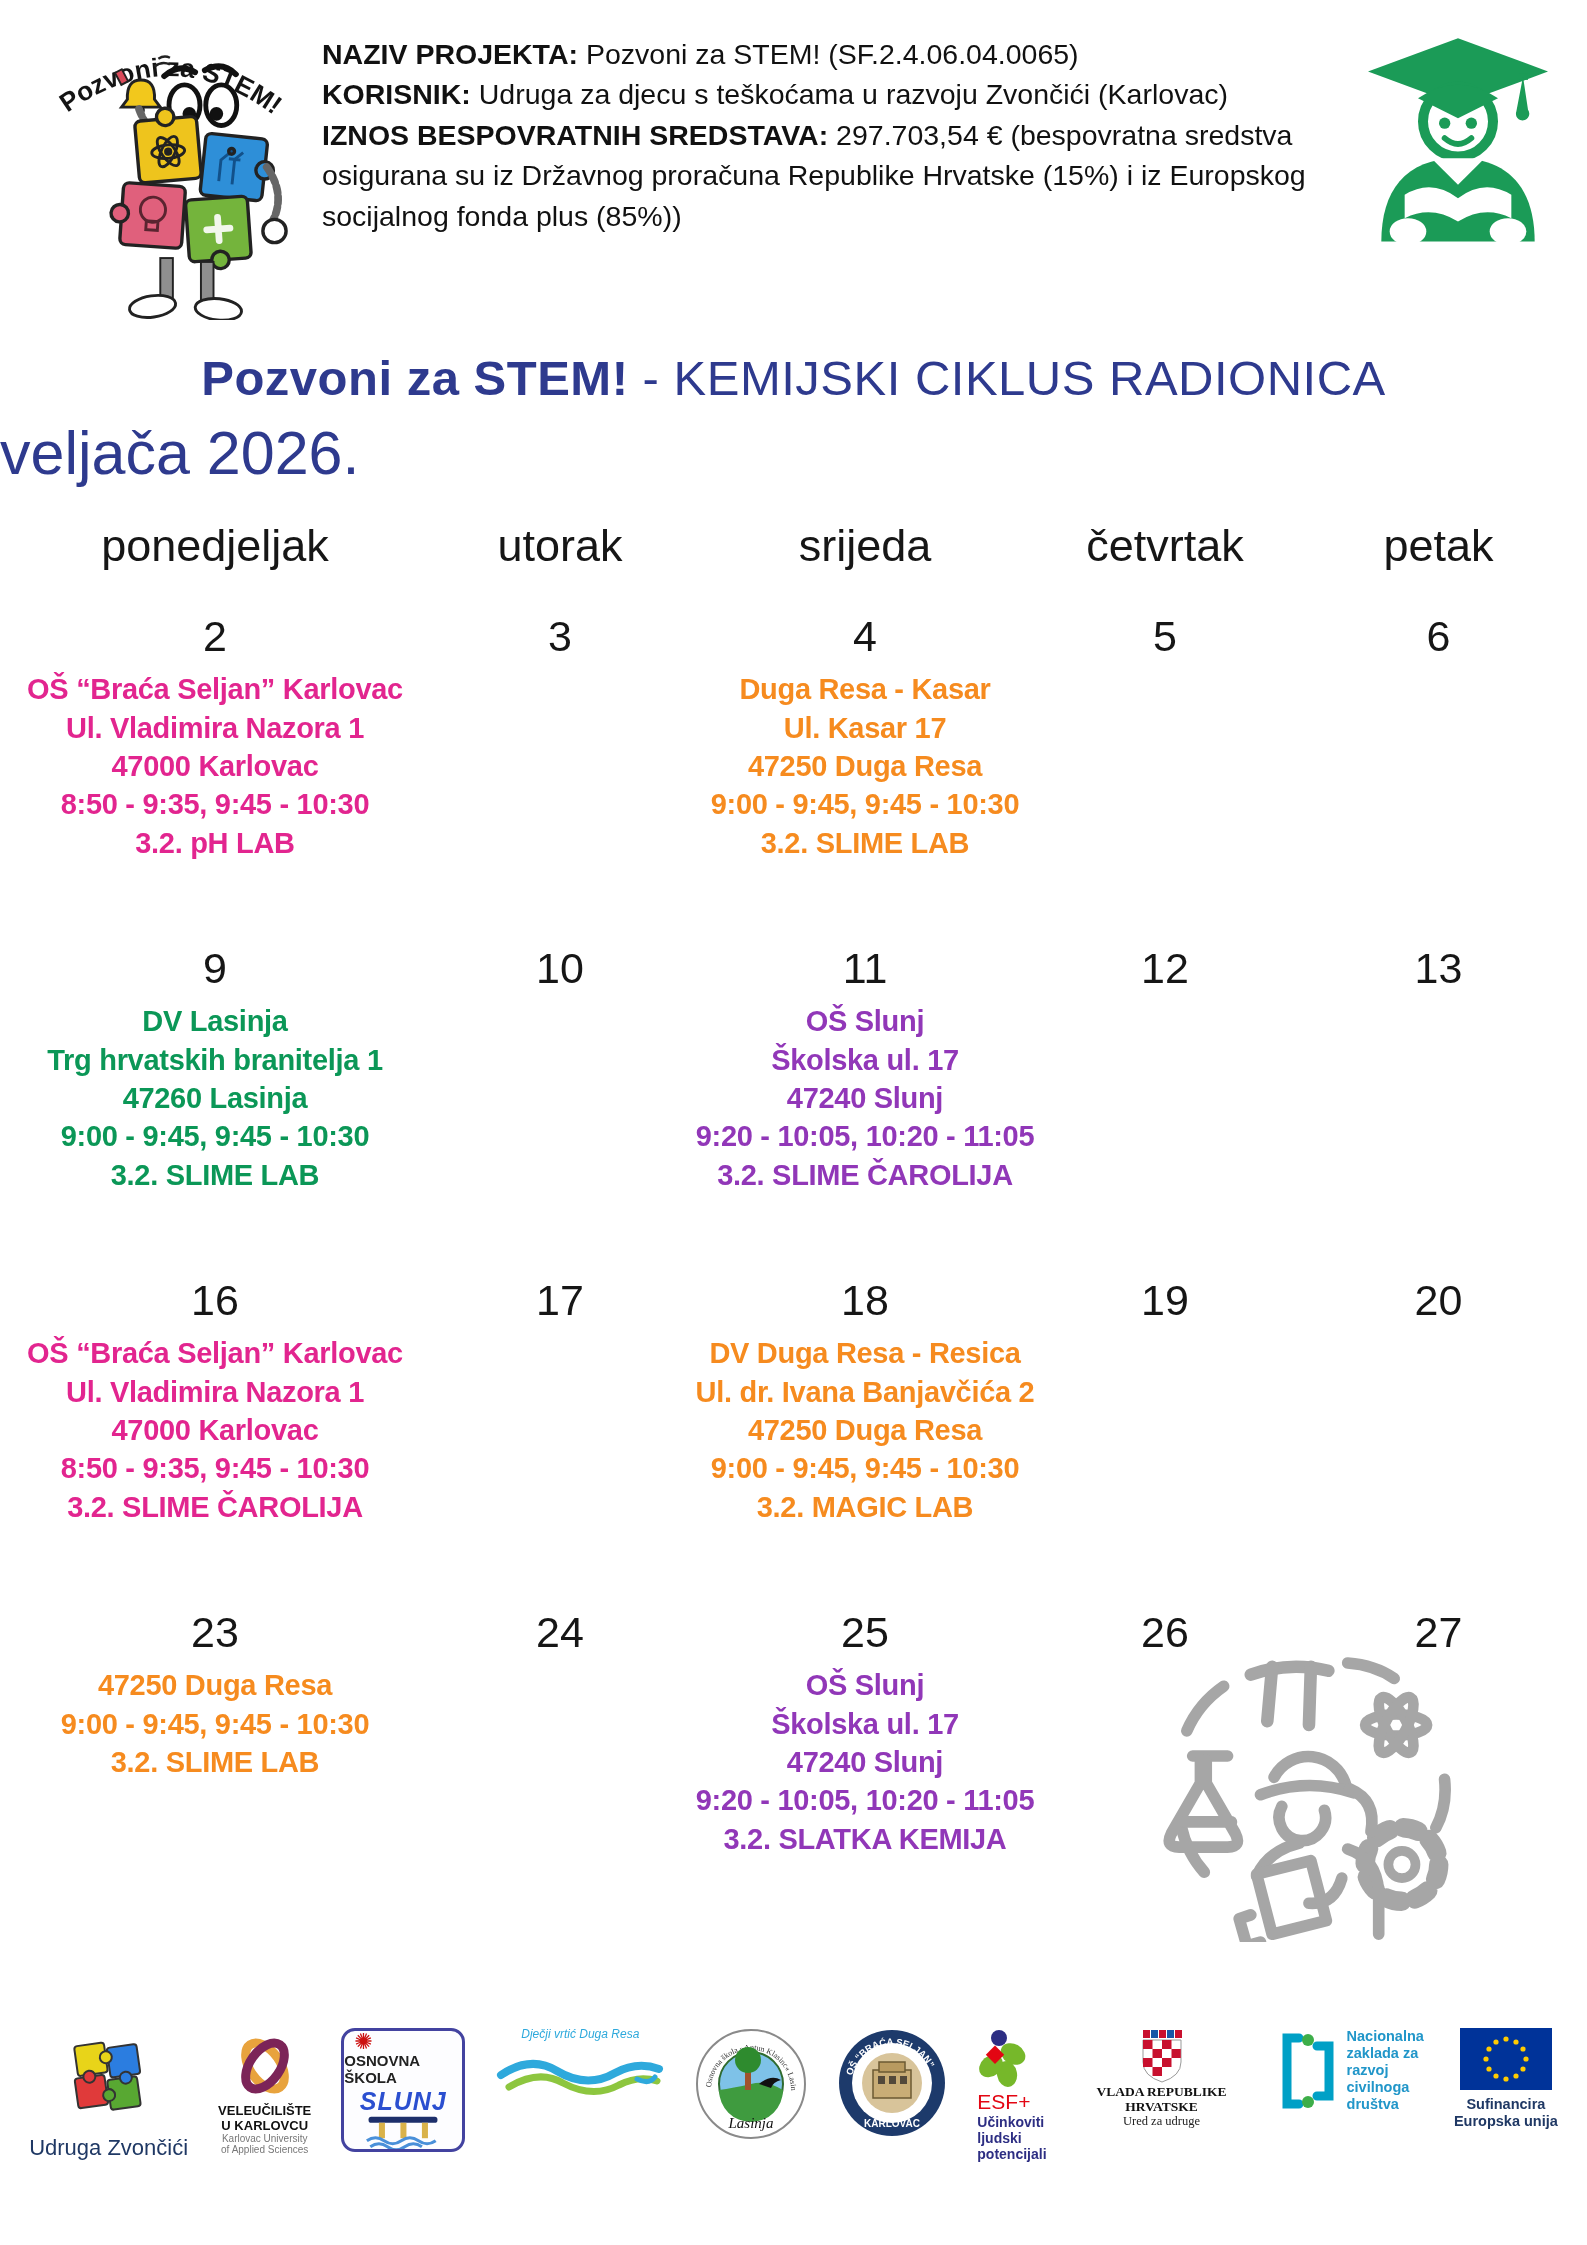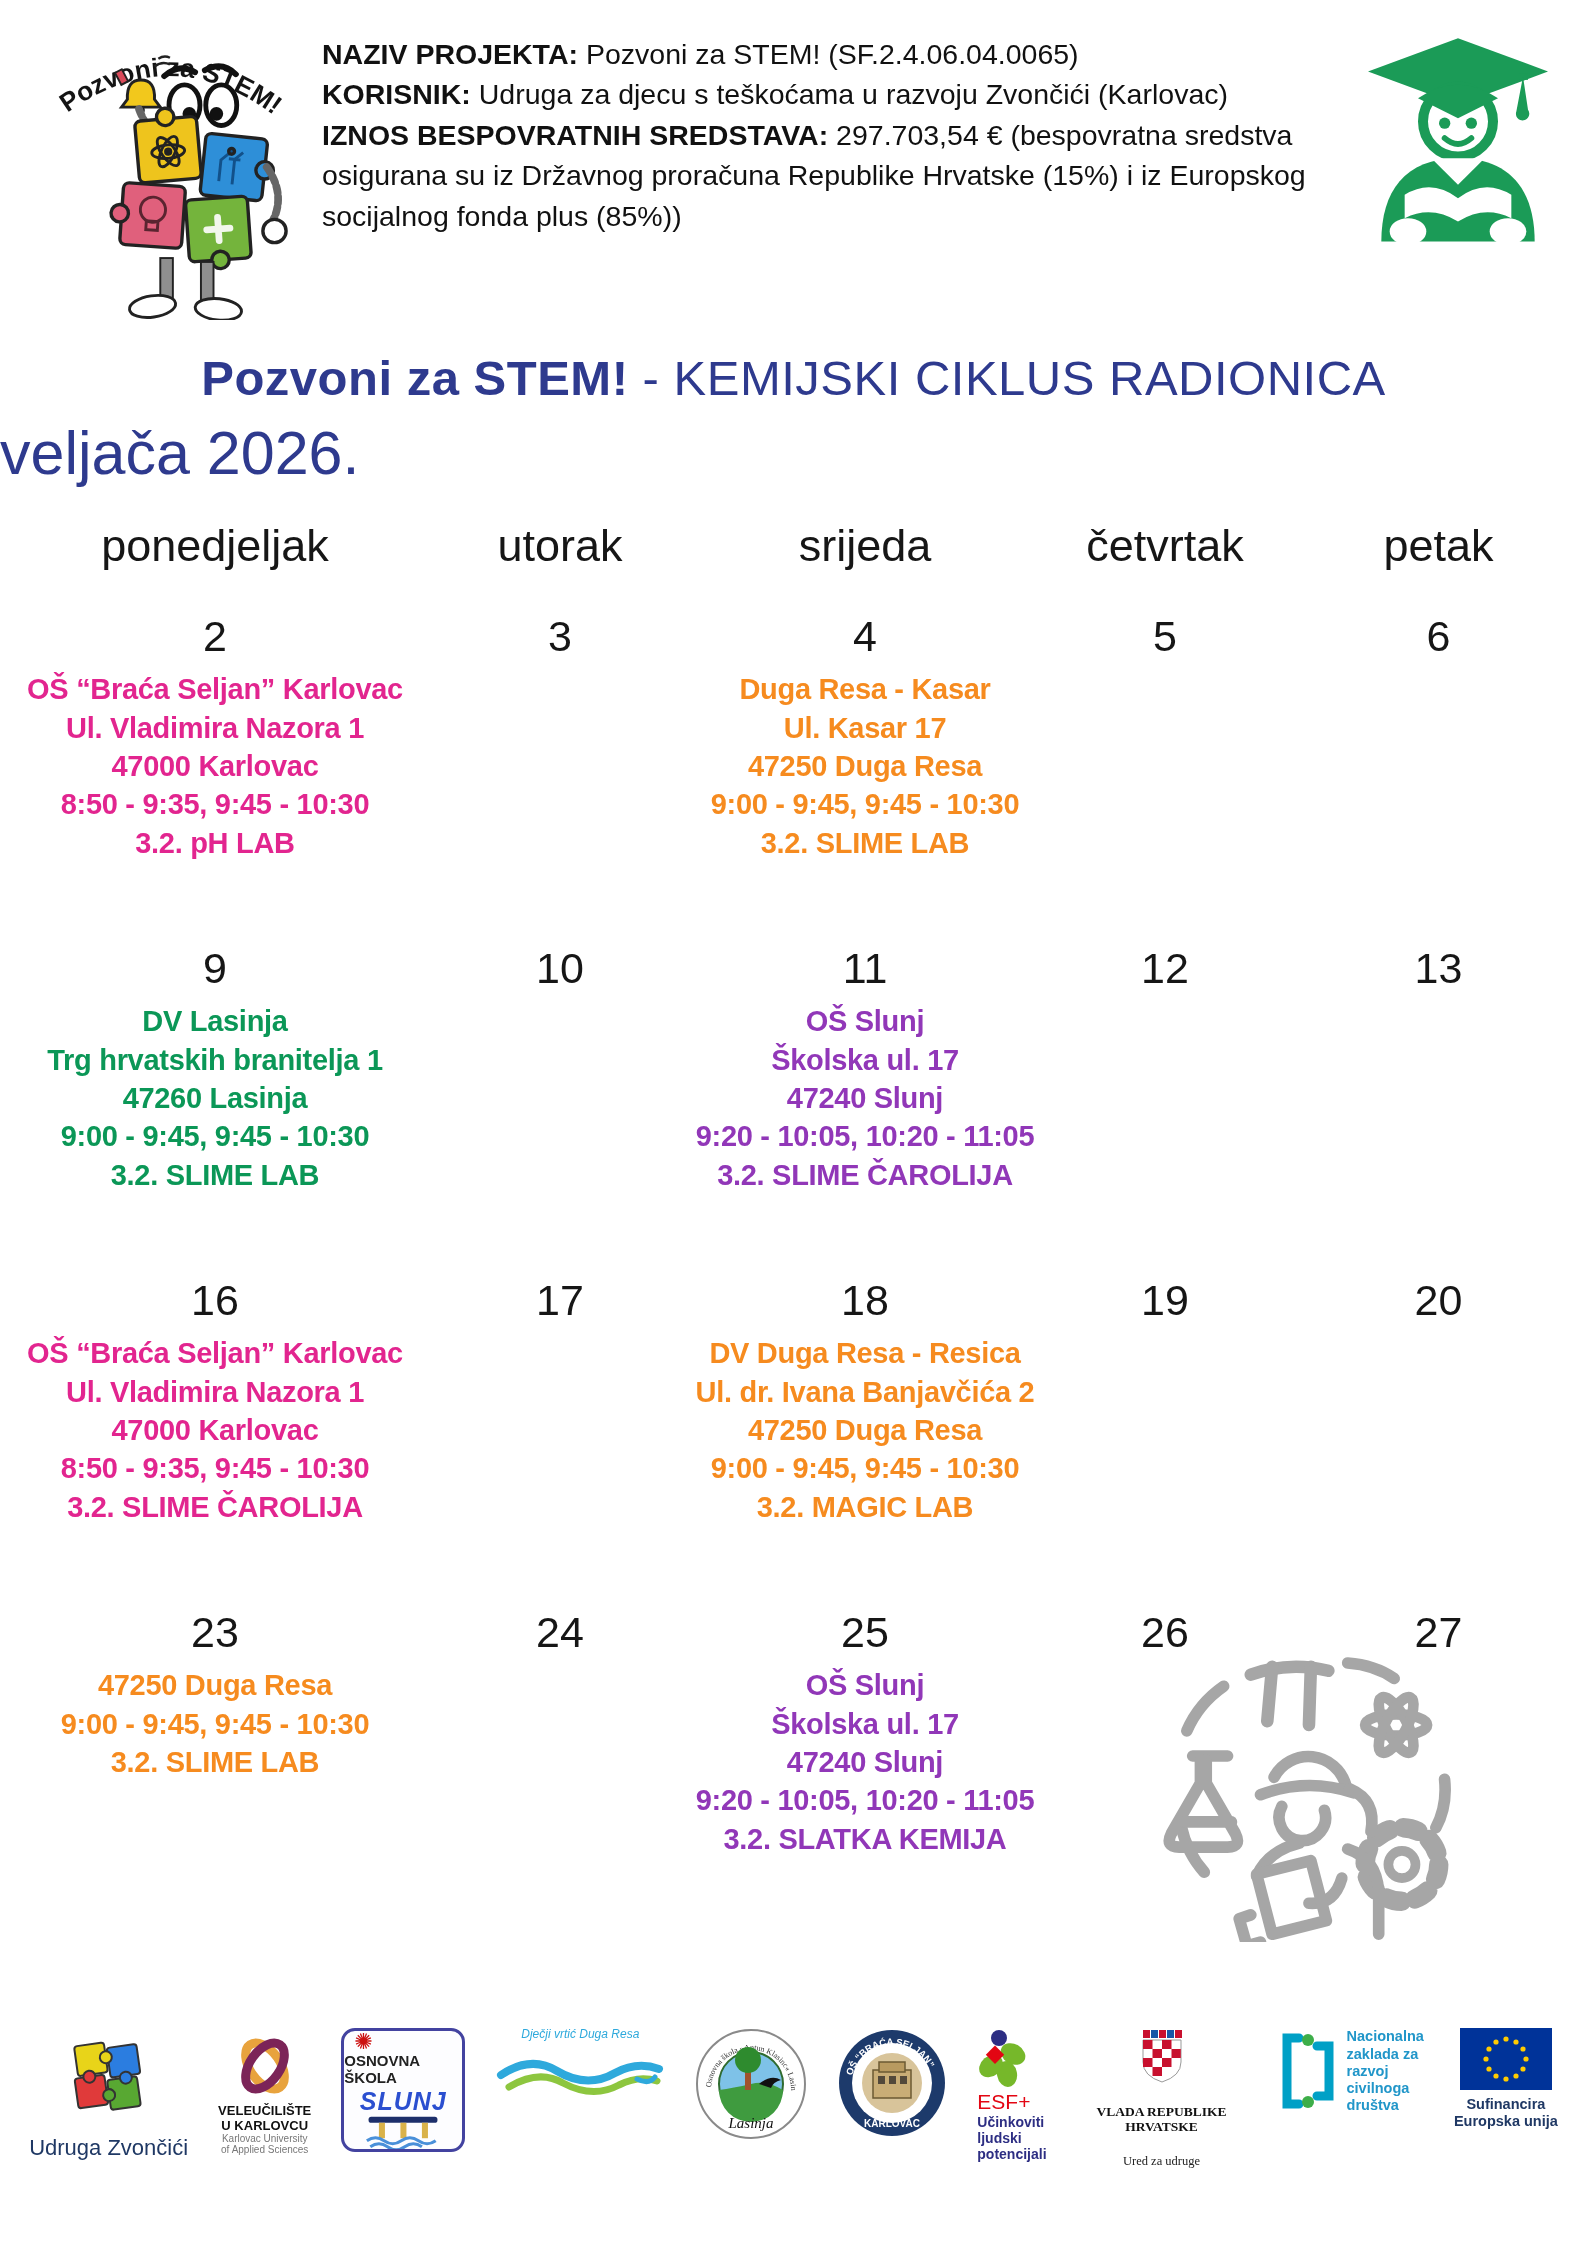--- a/index.html
+++ b/index.html
@@ -34,21 +34,21 @@
   .cap-gray{font-size:10px;color:#777;text-align:center;}
   .slunj-box{width:118px;height:118px;border:3px solid #4343a0;border-radius:14px;background:#fdfdff;
              display:flex;flex-direction:column;align-items:center;justify-content:center;}
   .slunj-small{font-size:15px;font-weight:700;color:#222;}
   .slunj-big{font-size:25px;font-weight:800;font-style:italic;color:#2b4fd0;letter-spacing:1px;}
   .esf-title{font-size:21px;font-weight:400;color:#76b82a;}
   .esf-title span{color:#e30613;}
   .esf-sub{font-size:14px;font-weight:700;color:#2d2e83;text-align:left;line-height:1.15;}
   .vlada-cap{font-family:"Liberation Serif",serif;font-size:13.5px;font-weight:700;color:#111;text-align:center;}
   .vlada-sub{font-family:"Liberation Serif",serif;font-size:12.5px;color:#222;text-align:center;}
-  .zaklada{display:flex;align-items:flex-end;gap:8px;}
+  .zaklada{display:flex;align-items:flex-start;gap:8px;}
   .zaklada-text{font-size:14.5px;font-weight:700;color:#2196c9;line-height:1.18;}
   .eu-flag{width:92px;height:62px;background:#003399;position:relative;}
   .eu-cap{font-size:14.5px;font-weight:700;color:#1f3864;text-align:center;margin-top:6px;line-height:1.2;}
   .dv-script{font-size:12px;font-style:italic;color:#2ea9dc;}
   
   .disclaimer{position:absolute;left:0;top:2178px;width:100%;text-align:center;
               font-weight:700;font-size:25px;color:#1f3864;line-height:1.35;}
 </style>
 </head>
 <body>
@@ -409,21 +409,21 @@
         <ellipse cx="30" cy="46" rx="13" ry="10" fill="#76b82a" transform="rotate(80 30 46)"></ellipse>
         <ellipse cx="14" cy="38" rx="13" ry="10" fill="#76b82a" transform="rotate(-40 14 38)"></ellipse>
         <rect x="12" y="20" width="13" height="13" fill="#e30613" transform="rotate(45 18 26)"></rect>
       </svg>
       <div class="esf-title"><span>ESF+</span></div>
       <div class="esf-sub">Učinkoviti</div>
       <div class="esf-sub">ljudski</div>
       <div class="esf-sub">potencijali</div>
     </div>
 
-    <div class="logo-item" style="width:170px;gap:20px;">
+    <div class="logo-item" style="width:170px;">
       <svg width="46" height="56" viewBox="0 0 46 56">
         <g>
           <rect x="4" y="2" width="7" height="8" fill="#c8102e"></rect>
           <rect x="12" y="2" width="7" height="8" fill="#1757a6"></rect>
           <rect x="20" y="2" width="7" height="8" fill="#c8102e"></rect>
           <rect x="28" y="2" width="7" height="8" fill="#1757a6"></rect>
           <rect x="36" y="2" width="7" height="8" fill="#c8102e"></rect>
         </g>
         <path d="M4,12 h38 v22 q0,14 -19,20 q-19,-6 -19,-20 z" fill="#fff" stroke="#999" stroke-width="1"></path>
         <g fill="#c8102e">

